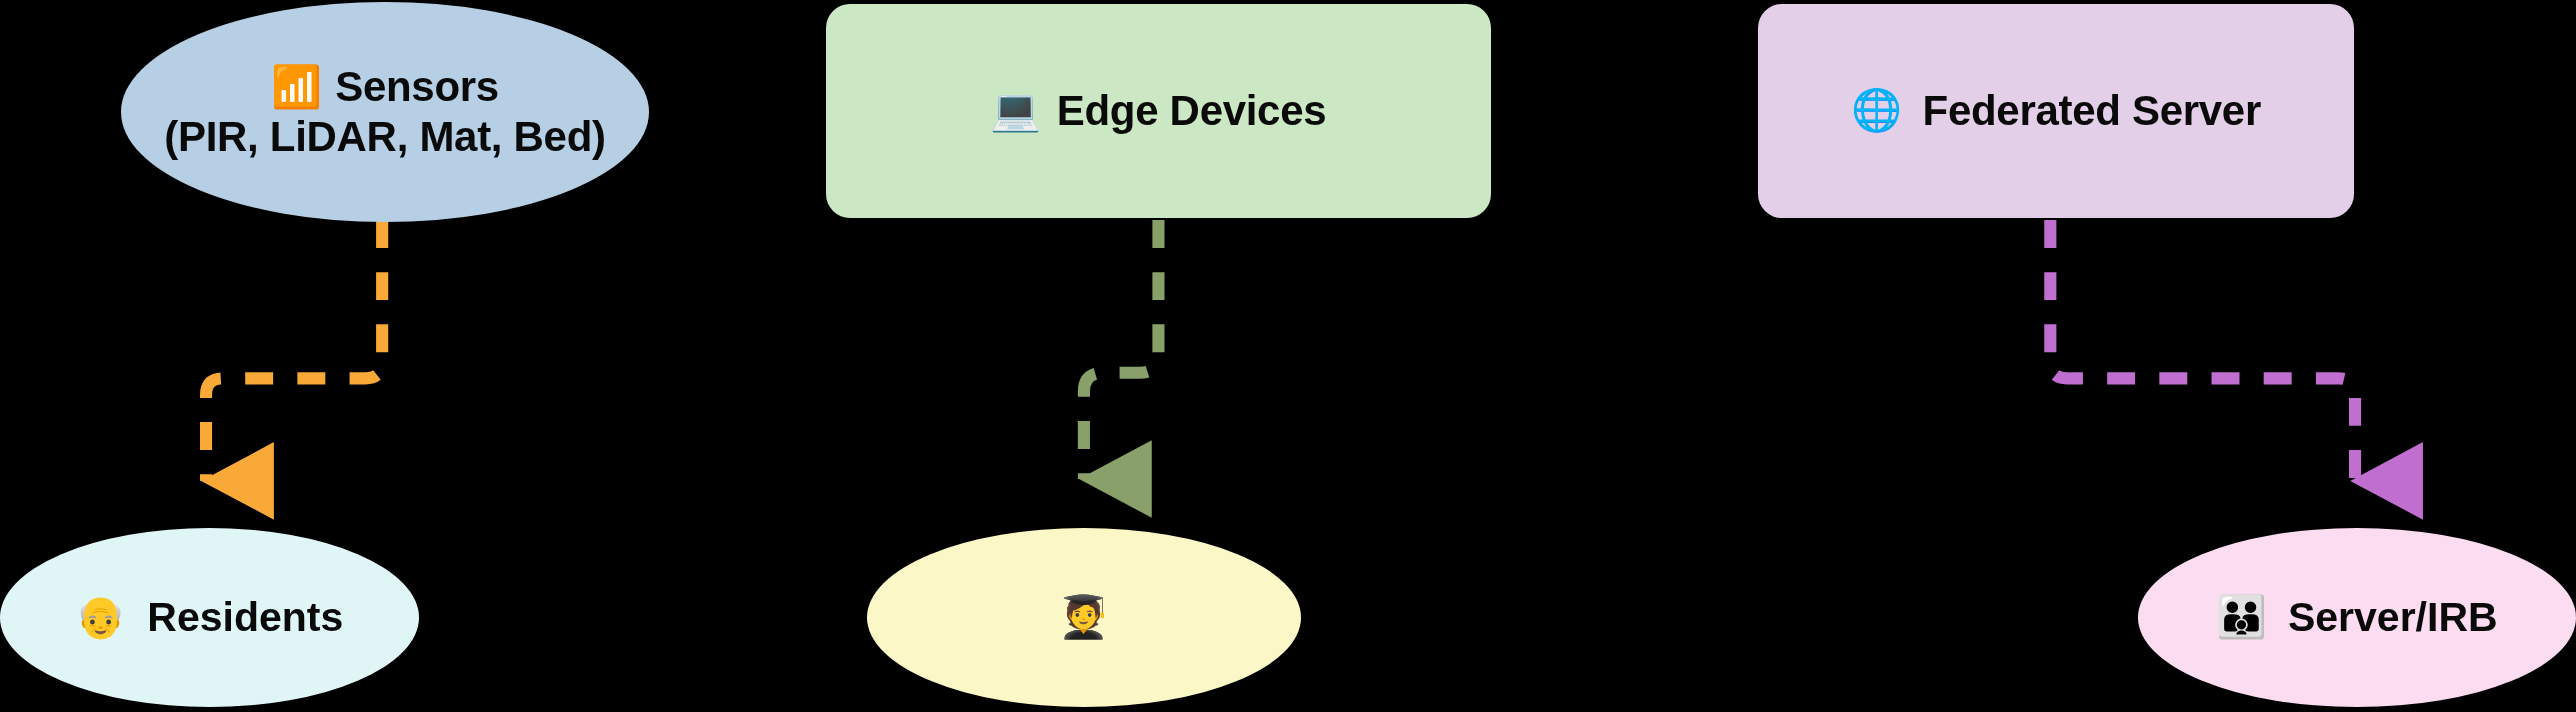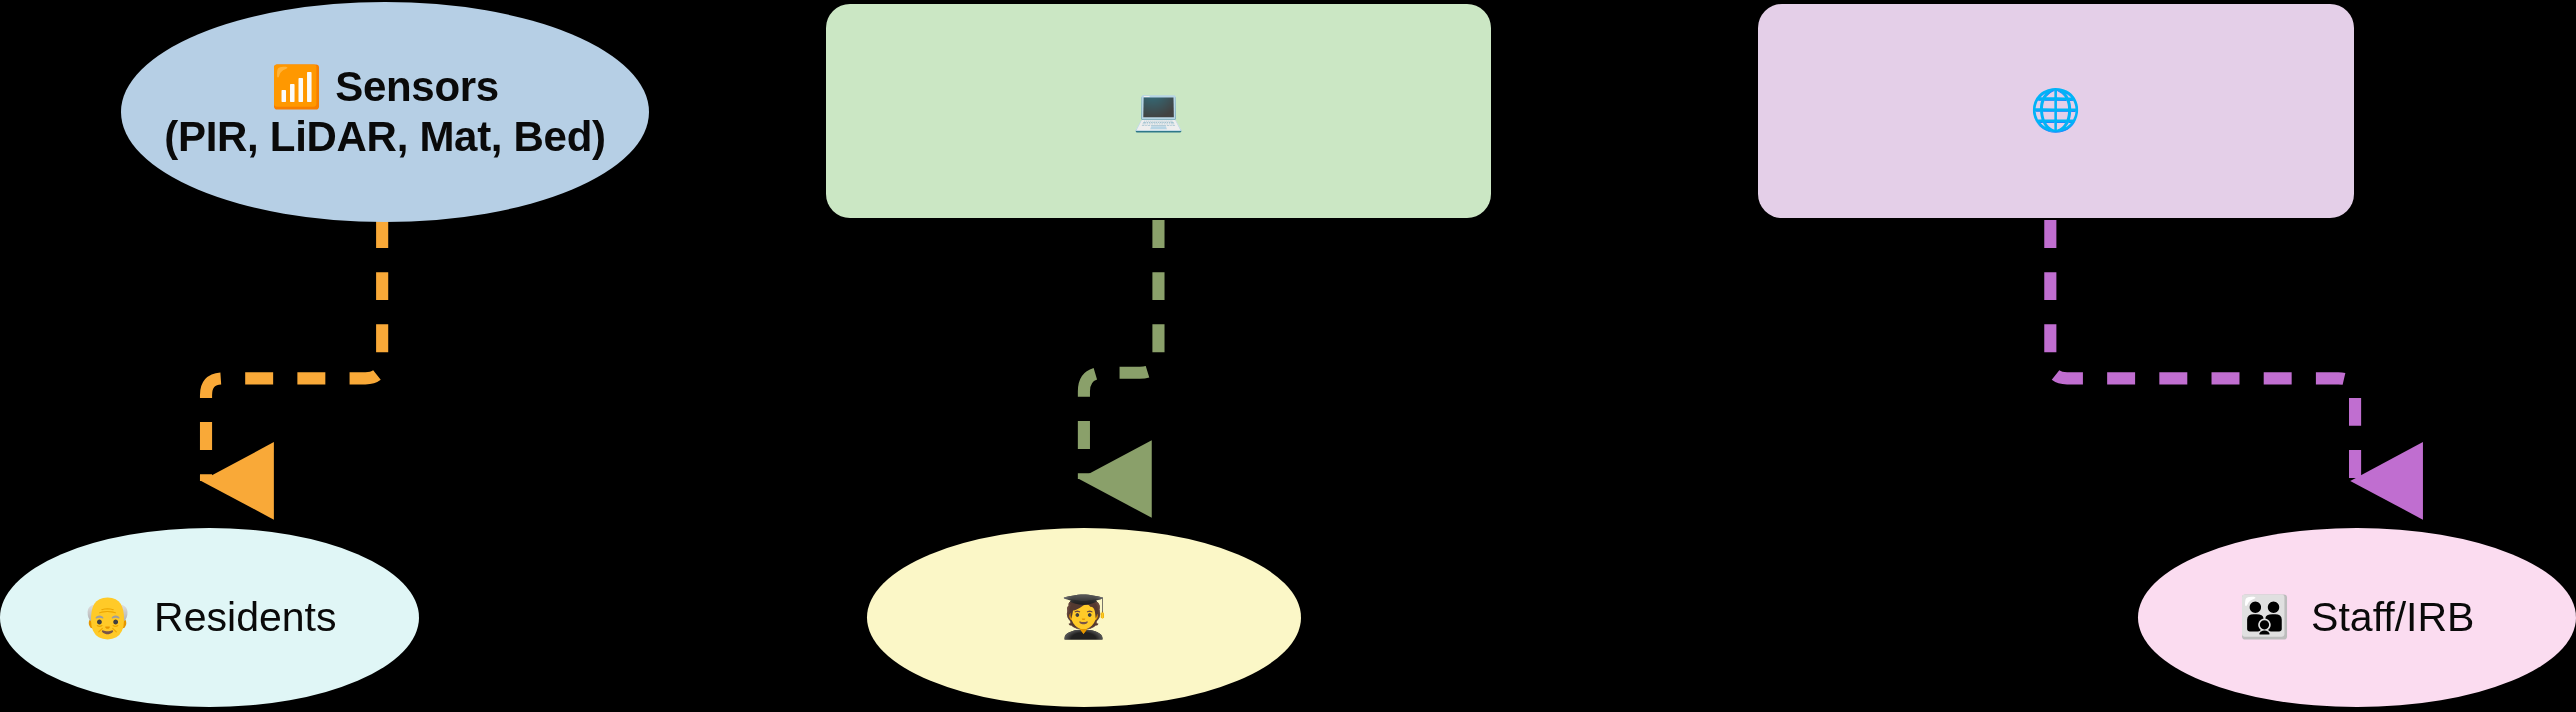--- a/index.html
+++ b/index.html
@@ -56,21 +56,21 @@
   }
   .rect {
     border-radius: 24px;
   }
   .top-node .label {
     font-weight: bold;
     font-size: 42px;
     letter-spacing: -0.3px;
   }
   .bottom-node .label {
-    font-weight: normal;
+    font-weight: bold;
     font-size: 41px;
     letter-spacing: 0px;
   }
 
   #node-sensors {
     left: 121px; top: 1.9px; width: 528px; height: 220px;
     background: #b6cfe5;
   }
   #node-sensors .node-inner { flex-direction: column; gap: 0; padding: 0 15px; }
   #node-sensors .line1 { display: flex; align-items: center; gap: 13px; justify-content: center; }
@@ -135,44 +135,46 @@
         <span class="label">Sensors</span>
       </div>
       <span class="label">(PIR, LiDAR, Mat, Bed)</span>
     </div>
   </div>
 
   <div class="node rect top-node" id="node-edge">
     <div class="node-inner">
       <div class="line1">
         <span class="icon">💻</span>
+        <span class="label">Edge Devices</span>
       </div>
     </div>
   </div>
 
   <div class="node rect top-node" id="node-server">
     <div class="node-inner">
       <span class="icon">🌐</span>
+      <span class="label">Federated Server</span>
     </div>
   </div>
 
   <div class="node ellipse bottom-node" id="node-residents">
     <div class="node-inner">
       <span class="icon">👴</span>
       <span class="label">Residents</span>
     </div>
   </div>
 
   <div class="node ellipse bottom-node" id="node-carestaff">
     <div class="node-inner">
       <span class="icon">🧑‍🎓</span>
     </div>
   </div>
 
   <div class="node ellipse bottom-node" id="node-family">
     <div class="node-inner">
       <span class="icon">👪</span>
-      <span class="label">Staff/IRB</span>
+      <span class="label">Server/IRB</span>
     </div>
   </div>
 
 </div>
 
 
 </body></html>

